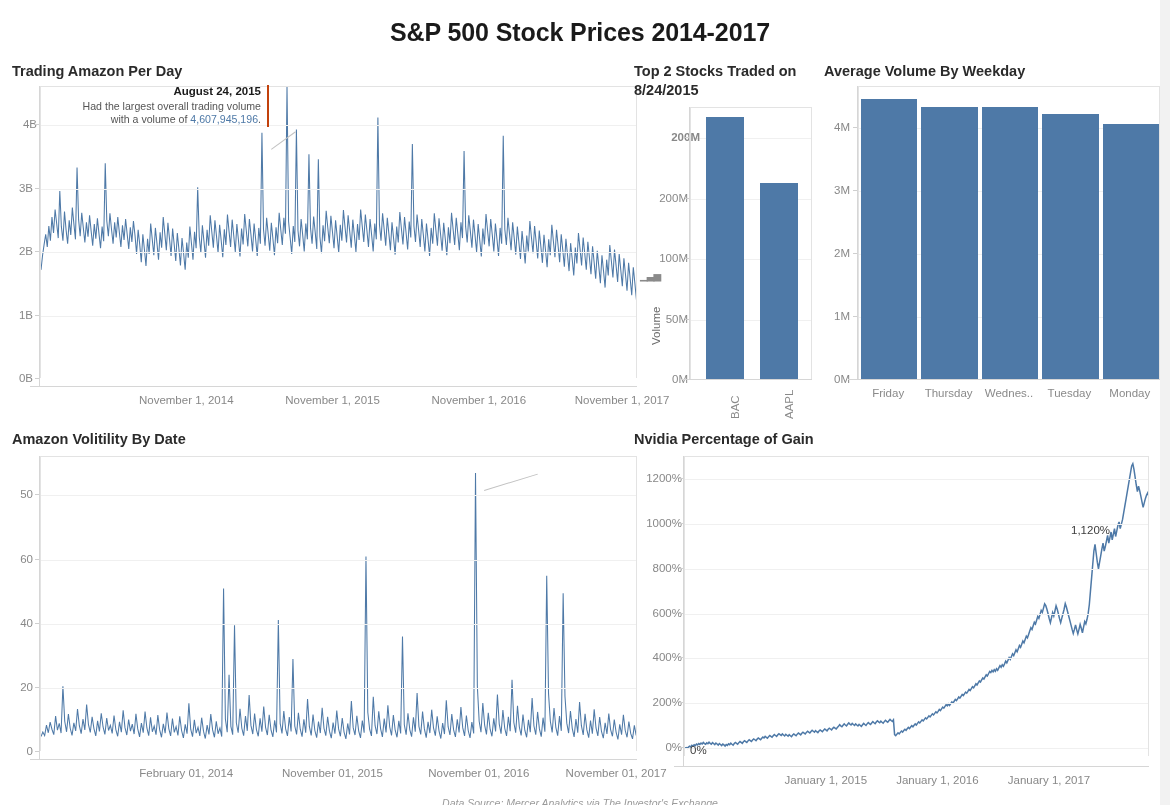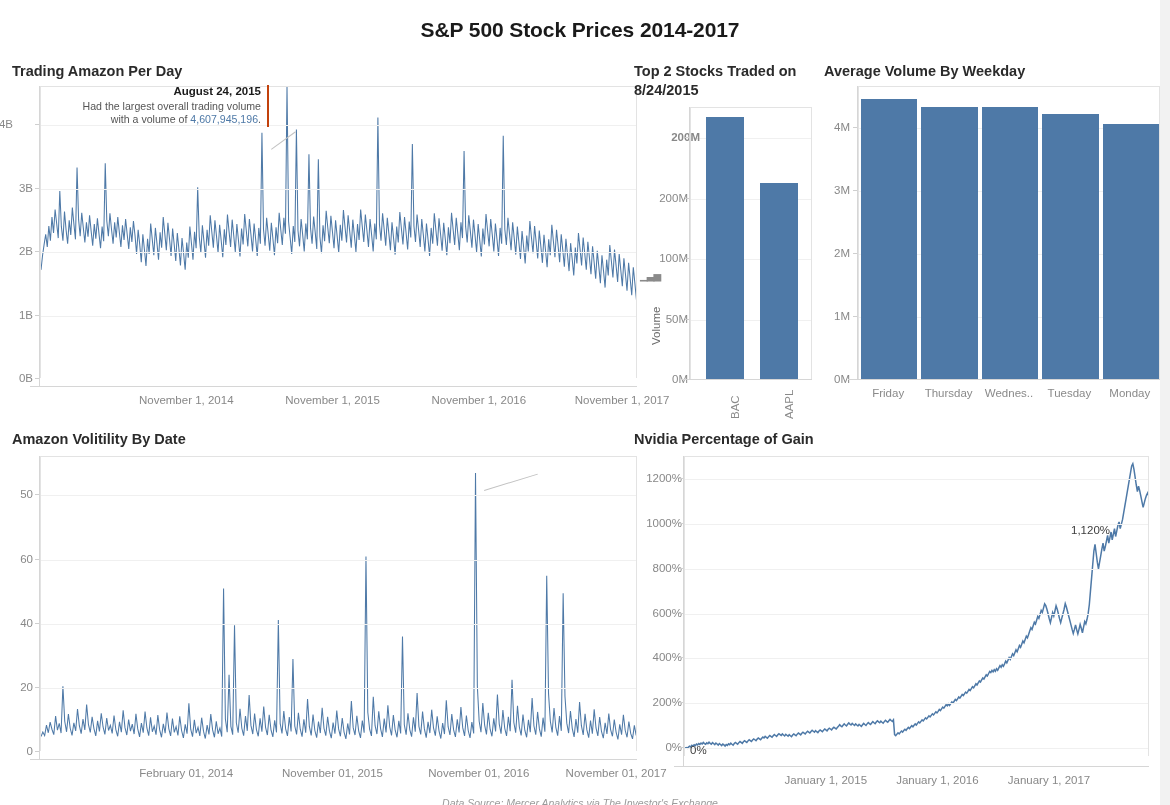--- a/index.html
+++ b/index.html
@@ -18,21 +18,21 @@
     height: 805px;
     background: #ffffff;
     overflow: hidden;
   }
 
   
   #dash-title {
     position: absolute;
     top: 18px; left: 0; width: 1160px;
     text-align: center;
-    font-size: 21px;
+    font-size: 25px;
     font-weight: bold;
     color: #1a1a1a;
     letter-spacing: -0.1px;
   }
 
   
   .panel { position: absolute; }
   .panel-title {
     font-size: 14.5px;
     font-weight: bold;
@@ -200,21 +200,21 @@
 
     <div id="tv-yticks">
         <div class="ytick" style="top: 316px; right: 604px;">0B</div>
         <div class="tickmark" style="top: 316px; left: 23px;"></div>
         <div class="ytick" style="top: 252.522px; right: 604px;">1B</div>
         <div class="tickmark" style="top: 252.522px; left: 23px;"></div>
         <div class="ytick" style="top: 189.043px; right: 604px;">2B</div>
         <div class="tickmark" style="top: 189.043px; left: 23px;"></div>
         <div class="ytick" style="top: 125.565px; right: 604px;">3B</div>
         <div class="tickmark" style="top: 125.565px; left: 23px;"></div>
-        <div class="ytick" style="top: 62.087px; right: 624px;">4B</div>
+        <div class="ytick" style="top: 62.087px; right: 600px;">4B</div>
         <div class="tickmark" style="top: 62.087px; left: 23px;"></div>
       </div>
 
     <div id="tv-xticks">
         <div class="xtick" style="left: 174.265px; top: 332px;">November 1, 2014</div>
         <div class="xtick" style="left: 320.53px; top: 332px;">November 1, 2015</div>
         <div class="xtick" style="left: 466.795px; top: 332px;">November 1, 2016</div>
         <div class="xtick" style="left: 610.075px; top: 332px;">November 1, 2017</div>
       </div>
 

